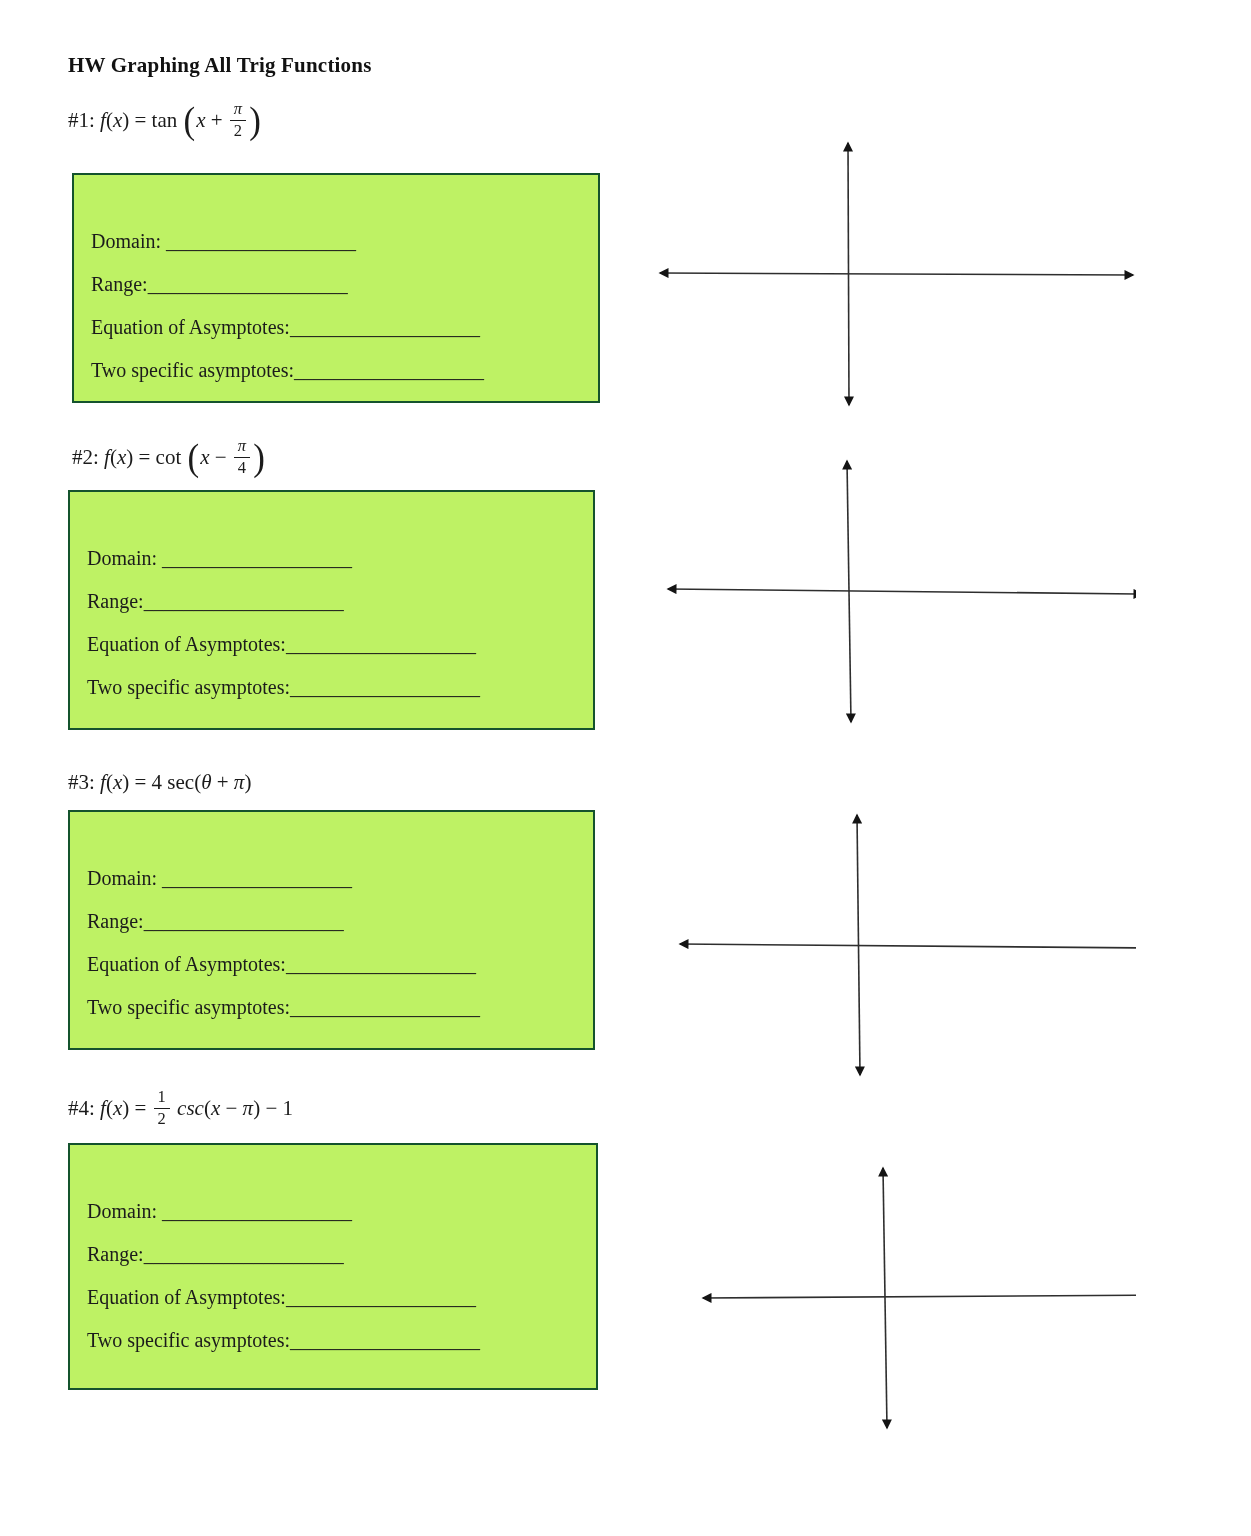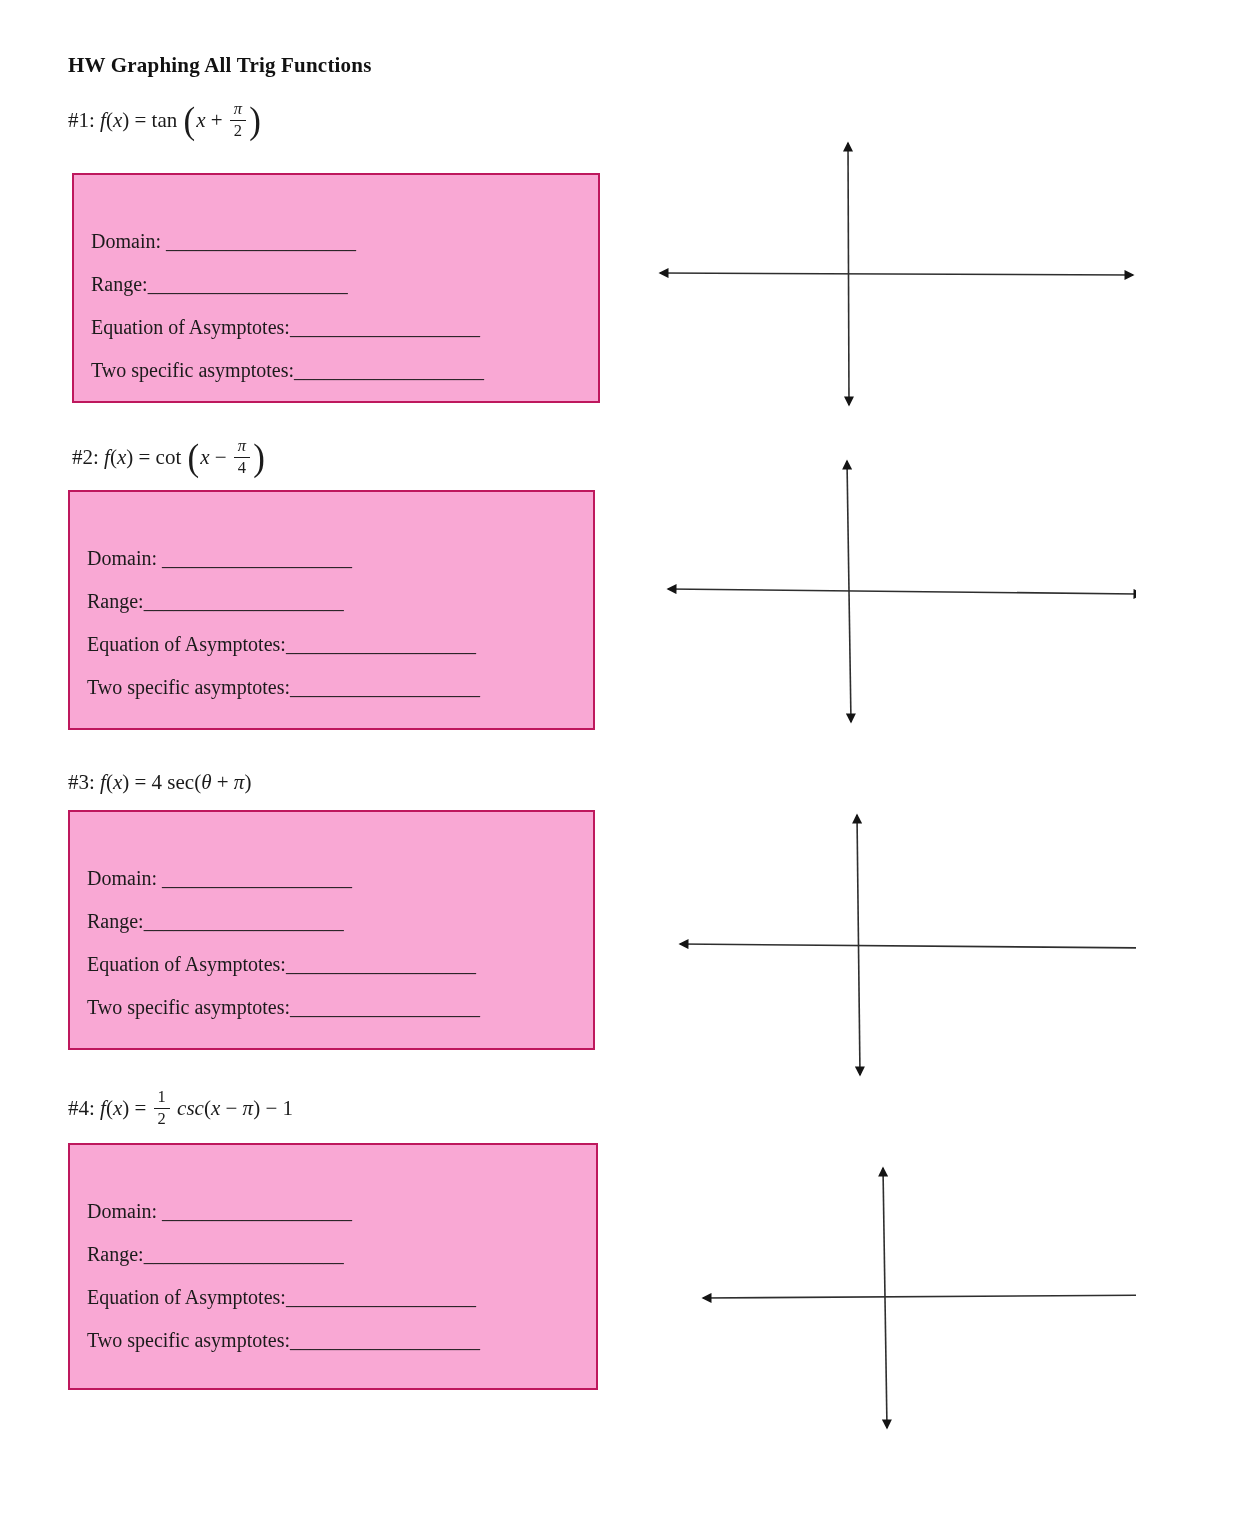--- a/index.html
+++ b/index.html
@@ -12,21 +12,21 @@
   .eq .it{font-style:italic;}
   .eq .bp{font-size:35px;line-height:1;transform:scaleY(1.06);margin:0 1px;}
   .eq .frac{display:inline-flex;flex-direction:column;align-items:center;font-size:16.5px;line-height:1.15;margin:0 2px;}
   .eq .frac .num{padding:0 4px 1px;border-bottom:1.4px solid #1b1b1b;}
   .eq .frac .den{padding-top:1px;}
   .e1{left:68px;top:97px;}
   .e2{left:72px;top:434px;}
   .e3{left:68px;top:759px;}
   .e4{left:68px;top:1085px;}
   
-  .box{position:absolute;border:2px solid #be185d;background:#f9a8d4;box-sizing:border-box;
+  .box{position:absolute;border:2px solid #14532d;background:#bef264;box-sizing:border-box;
        padding:54px 0 0 17px;font-size:20px;}
   .box .row{margin-bottom:19px;line-height:24px;white-space:pre;}
   .b1{left:72px;top:173px;width:528px;height:230px;}
   .b2{left:68px;top:490px;width:527px;height:240px;}
   .b3{left:68px;top:810px;width:527px;height:240px;}
   .b4{left:68px;top:1143px;width:530px;height:247px;}
   
   #axes-svg{position:absolute;left:0;top:0;width:1251px;height:1536px;pointer-events:none;}
   #axes-svg line{stroke:#2e2e2e;stroke-width:1.6;}
   #axes-svg marker path{fill:#141414;}

